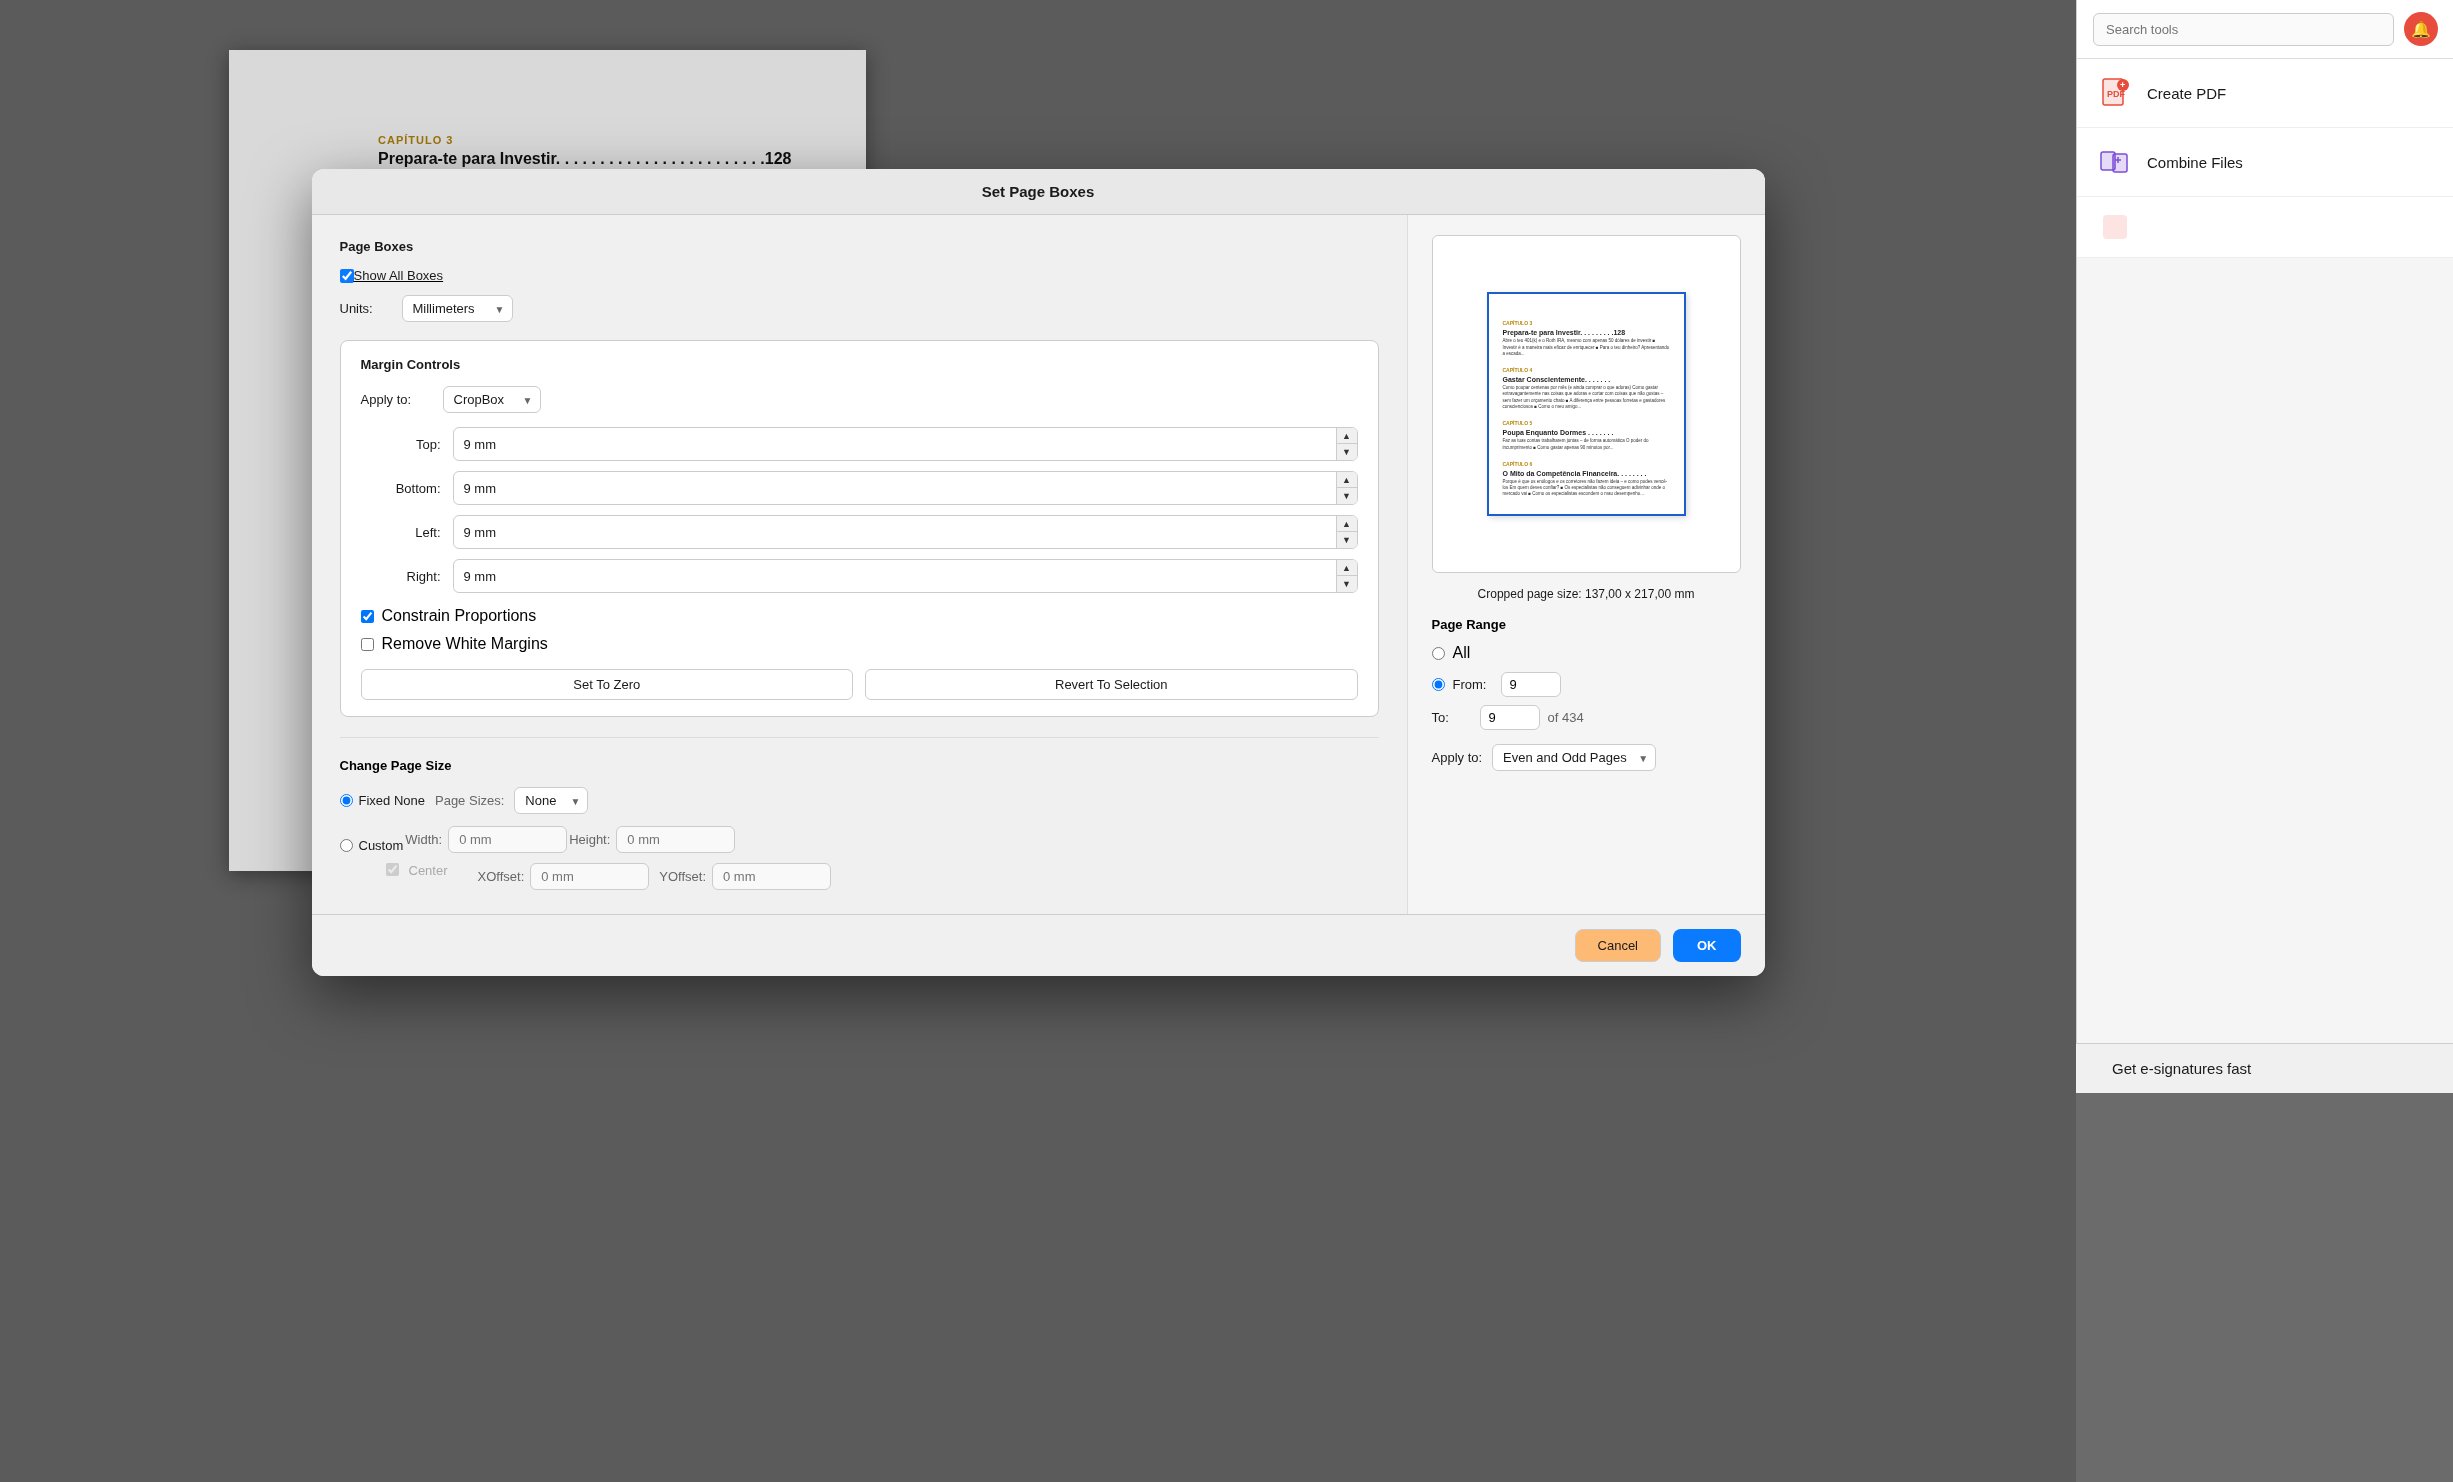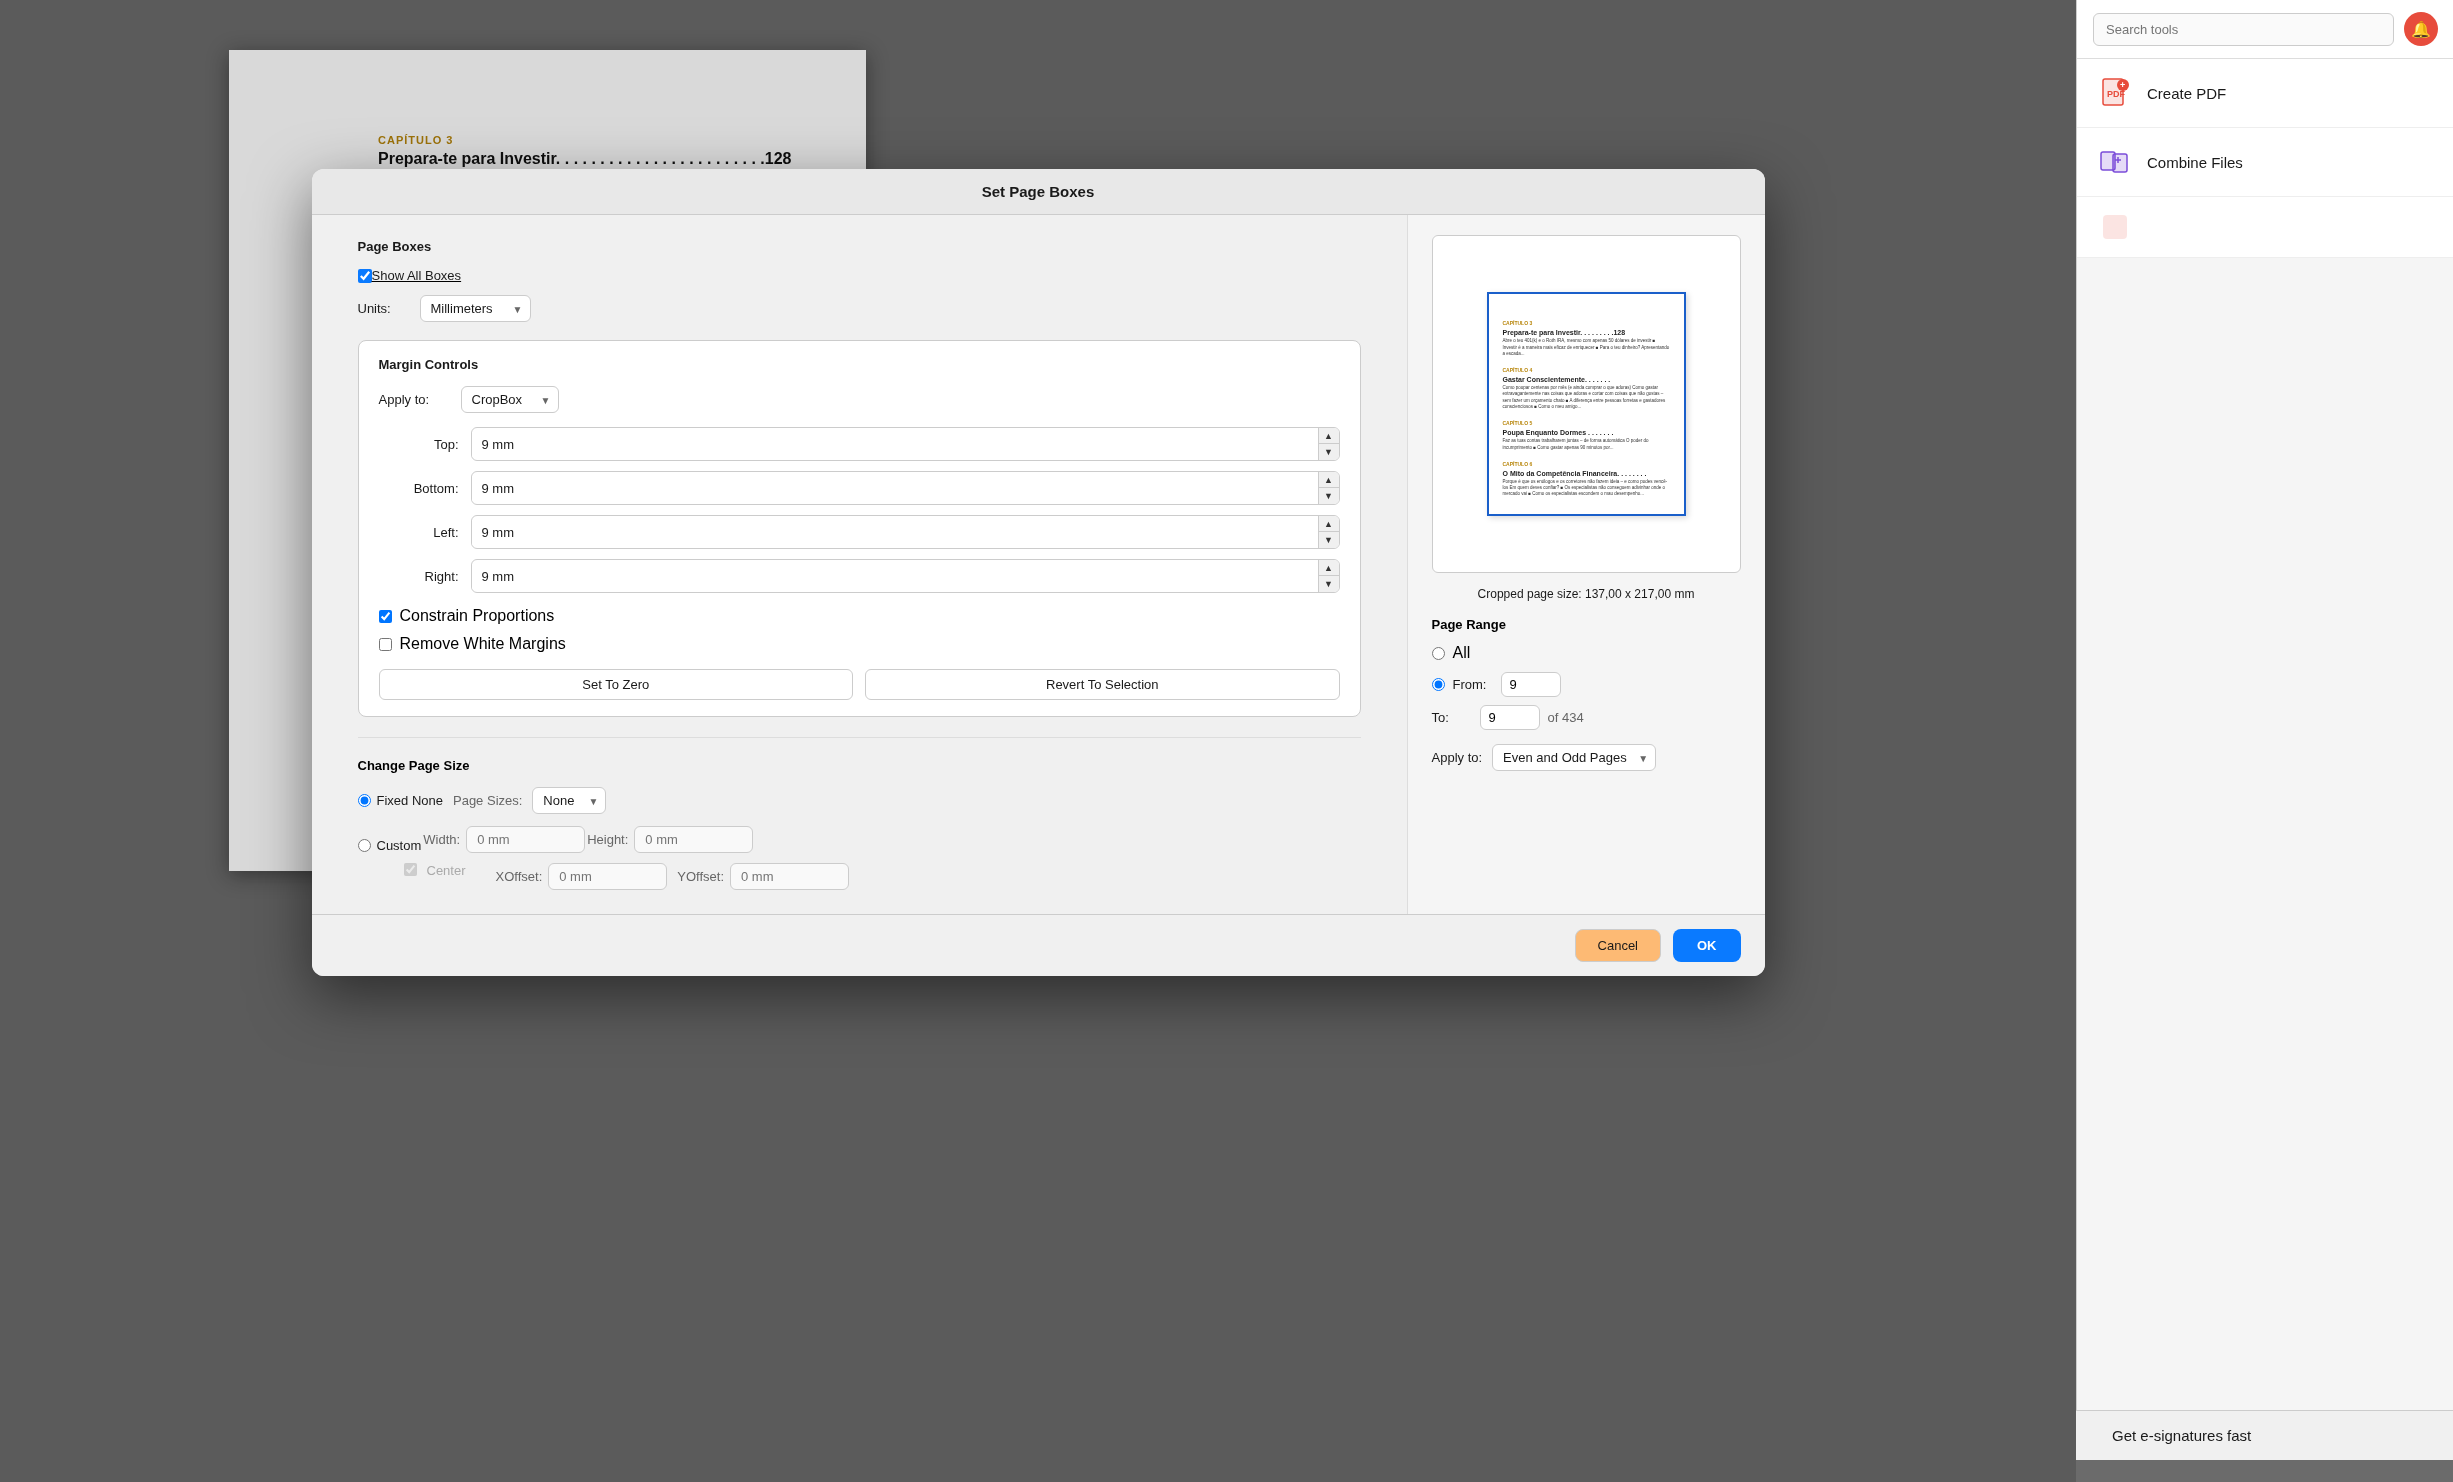--- a/index.html
+++ b/index.html
@@ -63,21 +63,21 @@
       line-height: 1.55;
       color: #222;
     }
 
     
     .right-panel {
       position: absolute;
       right: 0;
       top: 0;
       width: 378px;
-      height: 1460px;
+      height: 1093px;
       background: #f5f5f5;
       border-left: 1px solid #ccc;
       padding: 0;
     }
 
     .search-tools-bar {
       background: white;
       border-bottom: 1px solid #ddd;
       padding: 12px 16px;
       display: flex;
@@ -191,21 +191,21 @@
       color: #1a1a1a;
     }
 
     .dialog-body {
       display: flex;
       gap: 0;
     }
 
     .dialog-left {
       flex: 1;
-      padding: 24px 46px;
+      padding: 24px 28px;
     }
 
     .dialog-right {
       width: 358px;
       padding: 20px 24px;
       border-left: 1px solid #ddd;
       background: #f5f5f5;
     }
 
     

